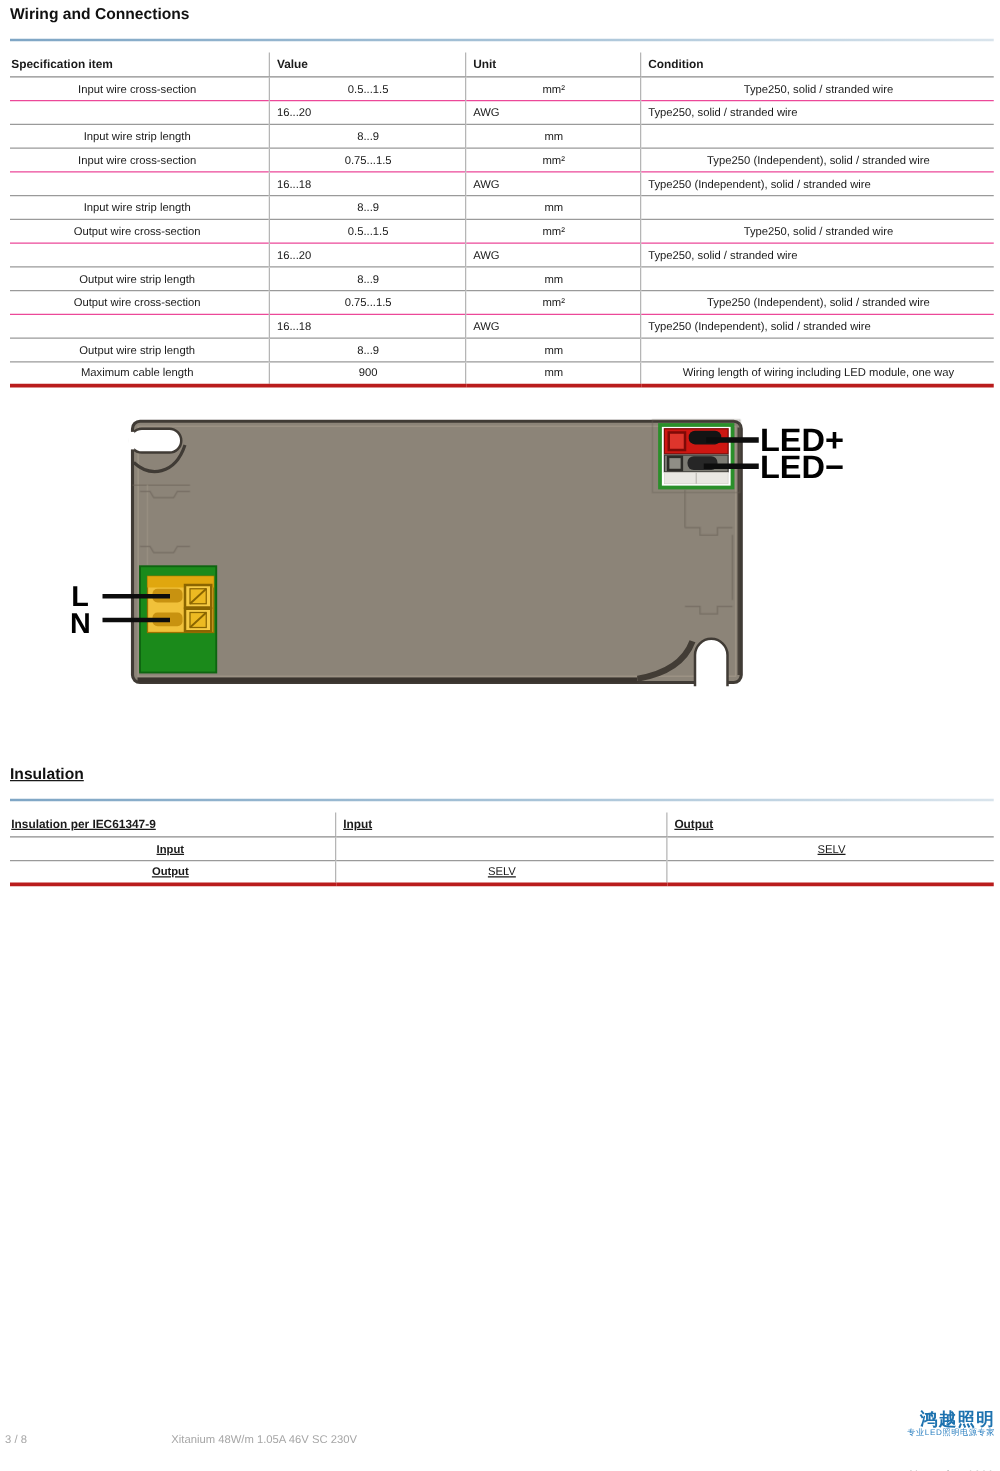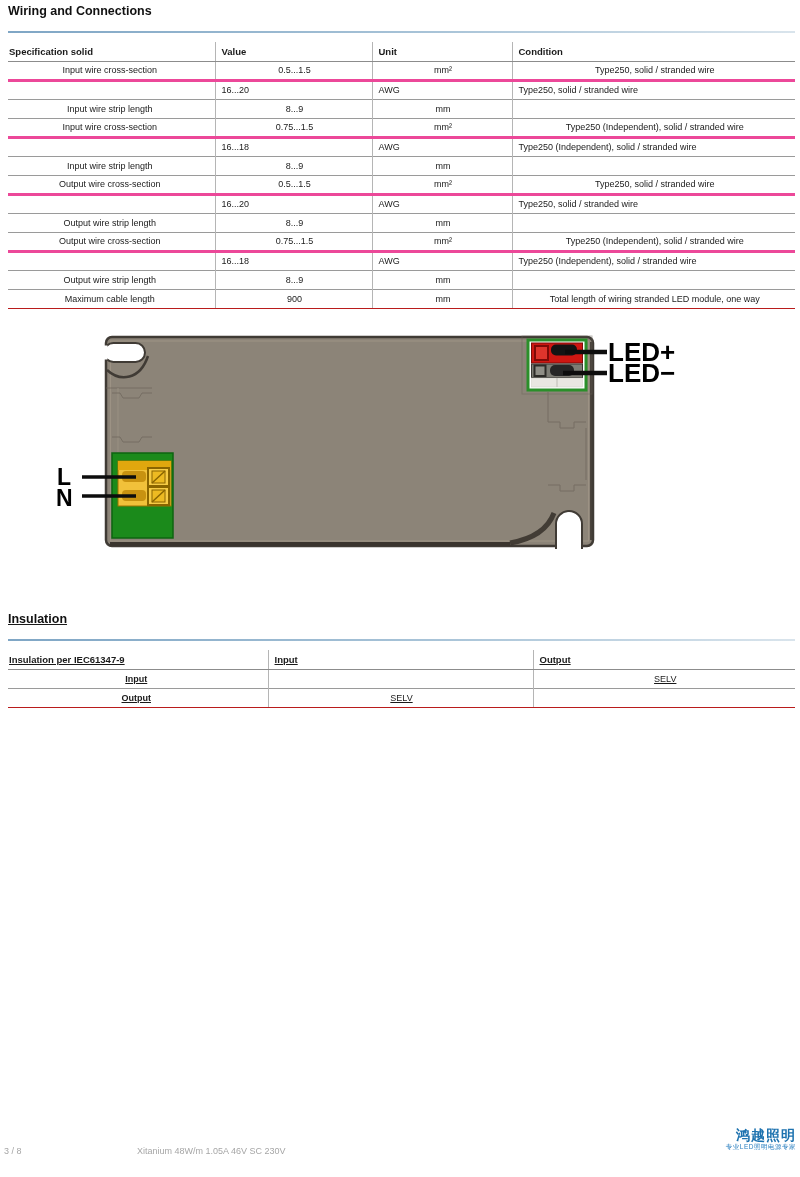--- a/index.html
+++ b/index.html
@@ -23,22 +23,22 @@
     padding:0 4px 0 6px; border-bottom:1px solid #8c8c8c; vertical-align:middle;
     white-space:nowrap; overflow:hidden;
   }
   table.spec td {
     height:19px; padding:0 4px 0 6px; vertical-align:middle;
     white-space:nowrap; overflow:hidden;
   }
   table.spec th:first-child, table.spec td:first-child { padding-left:1px; }
   table.spec th + th, table.spec td + td { border-left:1px solid #b5b5b5; }
   table.spec tr.group td { border-top:1px solid #9a9a9a;text-align:center; }
-  table.spec tr.cont td  { border-top:3px solid #ec4899; }
-  table.spec tbody tr:last-child td { border-bottom:1px solid #b91c1c; }
+  table.spec tr.cont td  { border-top:1px solid #ec4899; }
+  table.spec tbody tr:last-child td { border-bottom:3px solid #b91c1c; }
   table.ins td:first-child { font-weight:bold; }
   .figure { position:absolute; left:40px; top:330px; width:640px; height:240px; }
   .footer-text { position:absolute; font-size:9px; color:#a6a6a6; }
   .footer-date { position:absolute; right:5px; top:1146px; font-size:9.5px; color:#4f4f4f; z-index:3;margin-top:29px; }
   .watermark {
     position:absolute; right:4px; top:1128px; text-align:right; z-index:1; line-height:1;
   }
   .watermark-main { font-size:14px; font-weight:bold; color:#1d72af; letter-spacing:1px; }
   .watermark-sub { font-size:6.5px; color:#2a7fc0; margin-top:2px; letter-spacing:0.5px; }
 </style>
@@ -52,21 +52,21 @@
     <div class="section-rule"></div>
     <table class="spec">
       <colgroup>
           <col style="width:207px">
           <col style="width:157px">
           <col style="width:140px">
           <col style="width:283px">
         </colgroup>
       <thead>
         <tr>
-          <th>Specification solid</th>
+          <th>Specification item</th>
           <th>Value</th>
           <th>Unit</th>
           <th>Condition</th>
         </tr>
       </thead>
       <tbody>
 
           <tr class="group">
             <td>Input wire cross-section</td>
             <td>0.5...1.5</td>
@@ -148,21 +148,21 @@
             <td>Output wire strip length</td>
             <td>8...9</td>
             <td>mm</td>
             <td></td>
           </tr>
 
           <tr class="group">
             <td>Maximum cable length</td>
             <td>900</td>
             <td>mm</td>
-            <td>Total length of wiring stranded LED module, one way</td>
+            <td>Wiring length of wiring including LED module, one way</td>
           </tr>
         </tbody>
     </table>
   </div>
 
   <div class="figure">
     <svg width="640" height="240" viewBox="0 0 640 240" xmlns="http://www.w3.org/2000/svg">
 
       <g>
         <rect x="66" y="7" width="487" height="209" rx="6" fill="#8c8478" stroke="#403b35" stroke-width="2.5"></rect>

